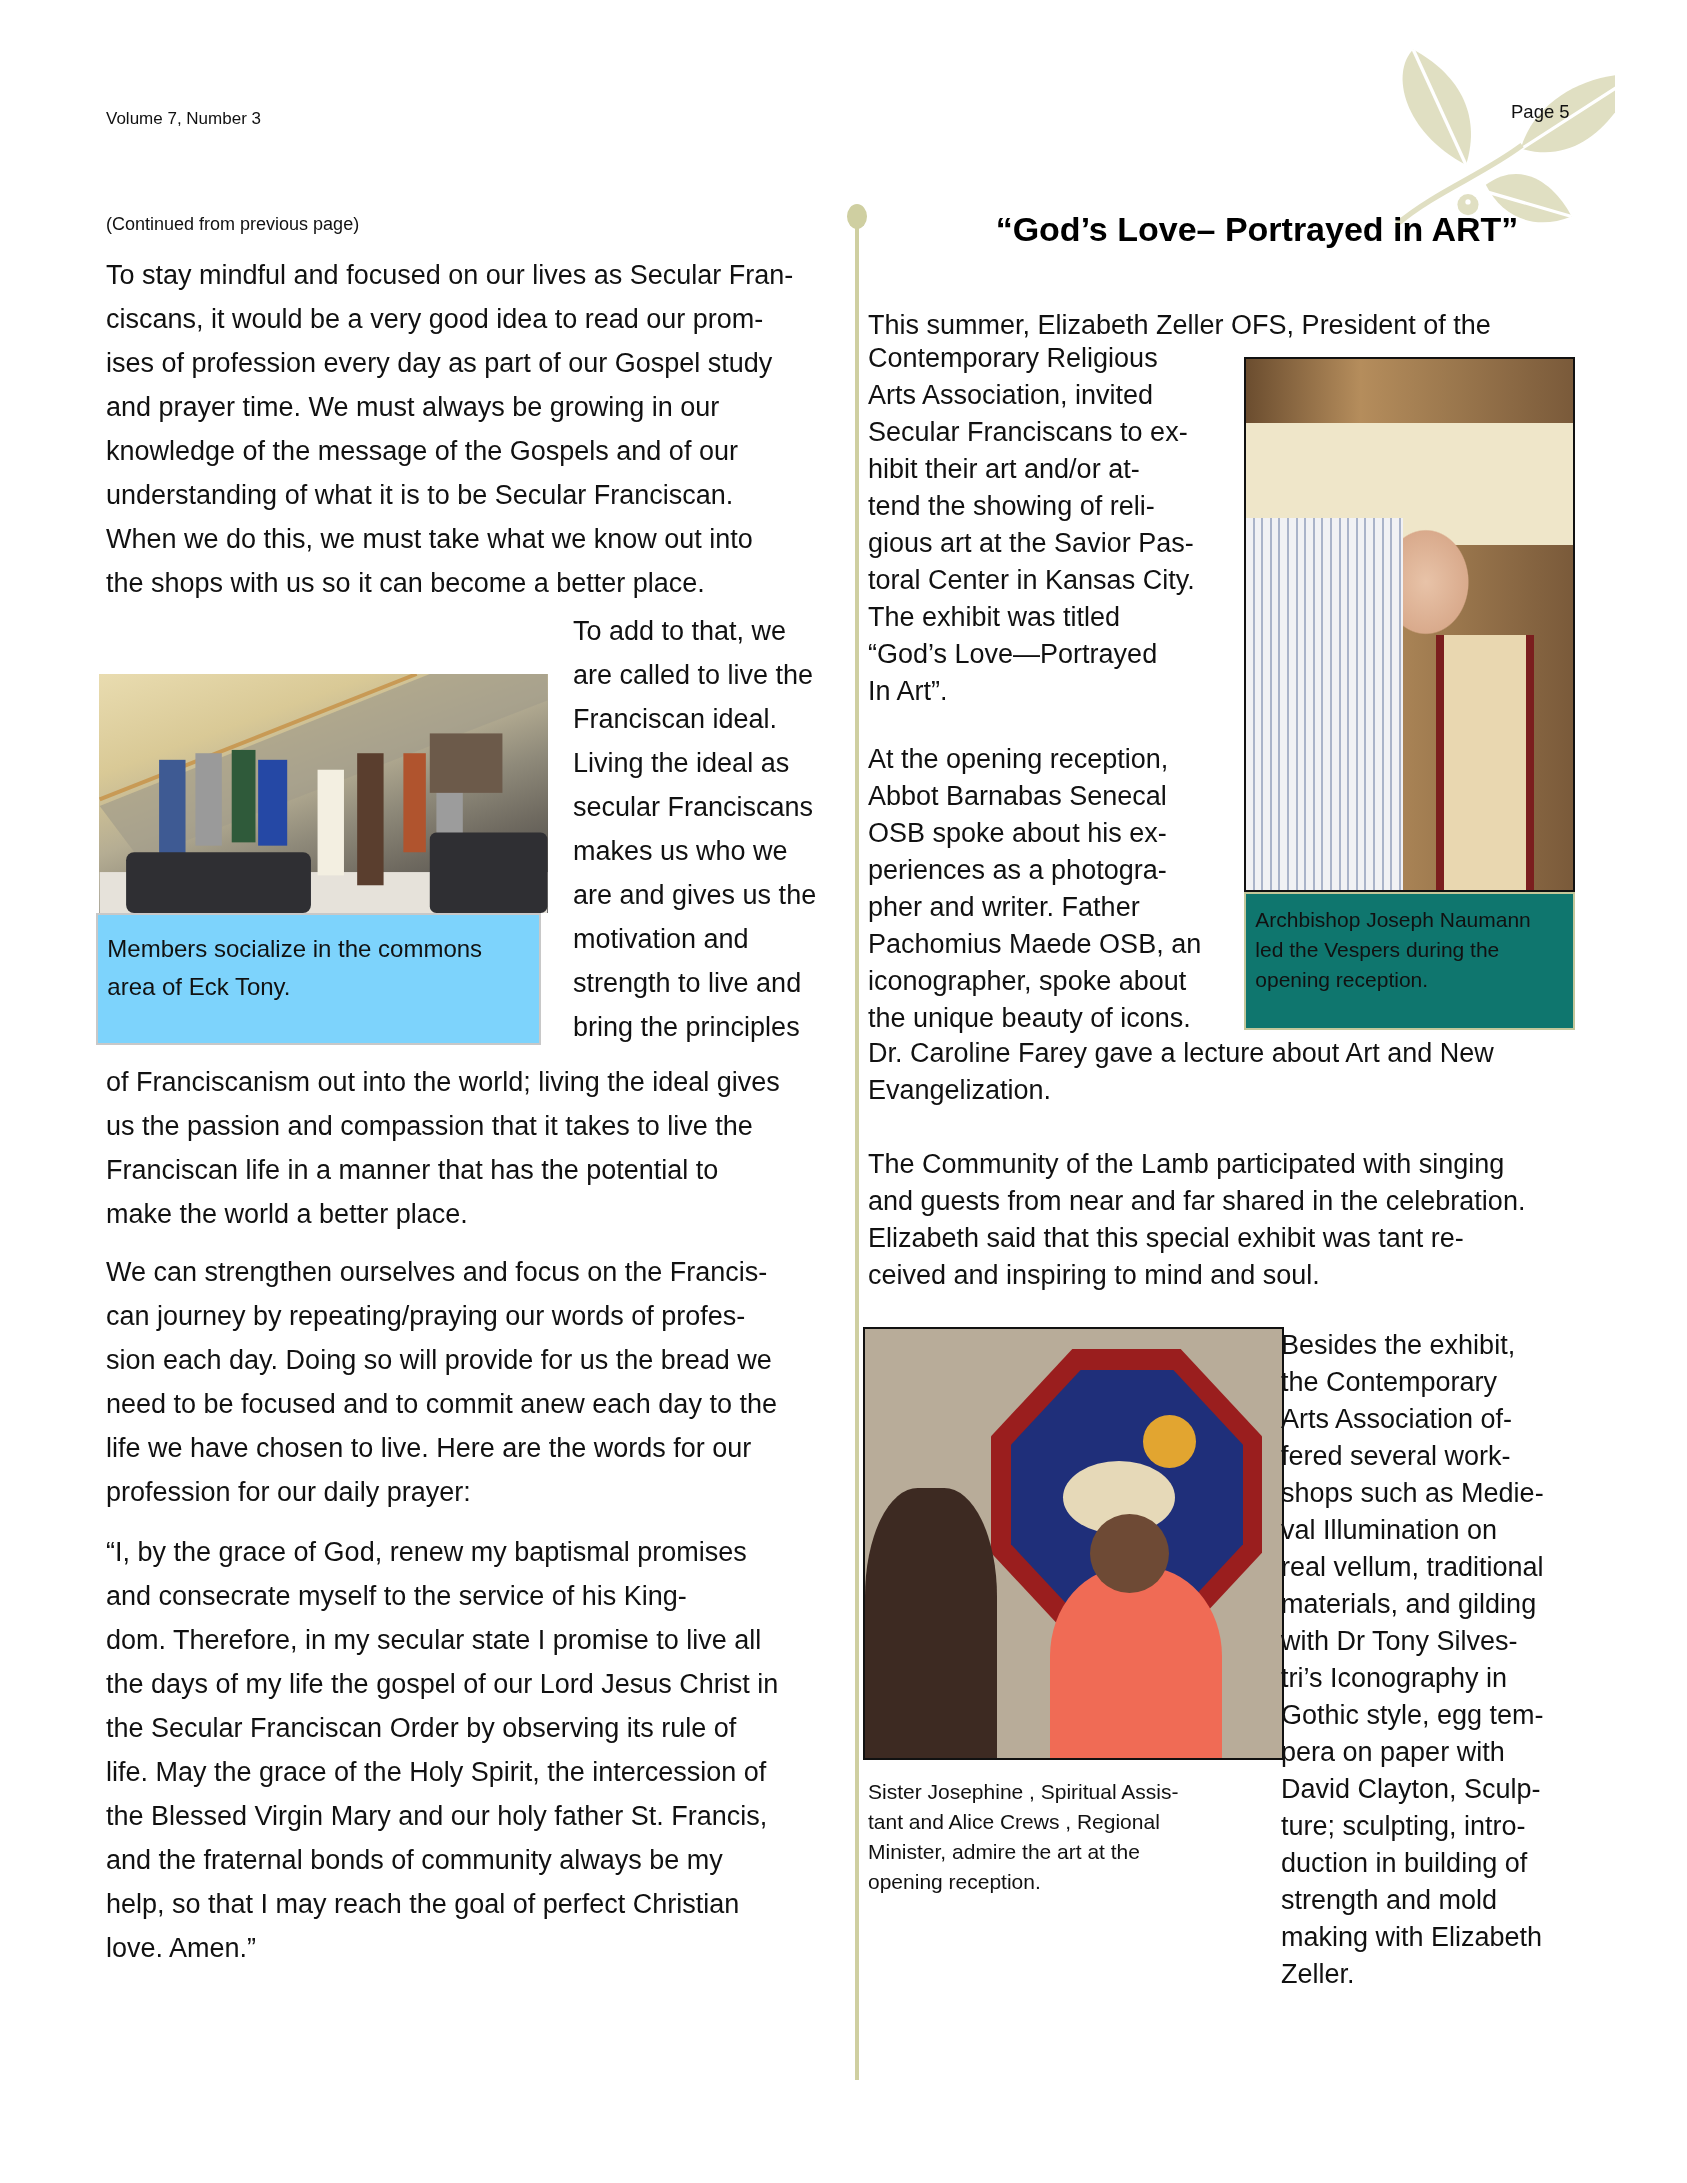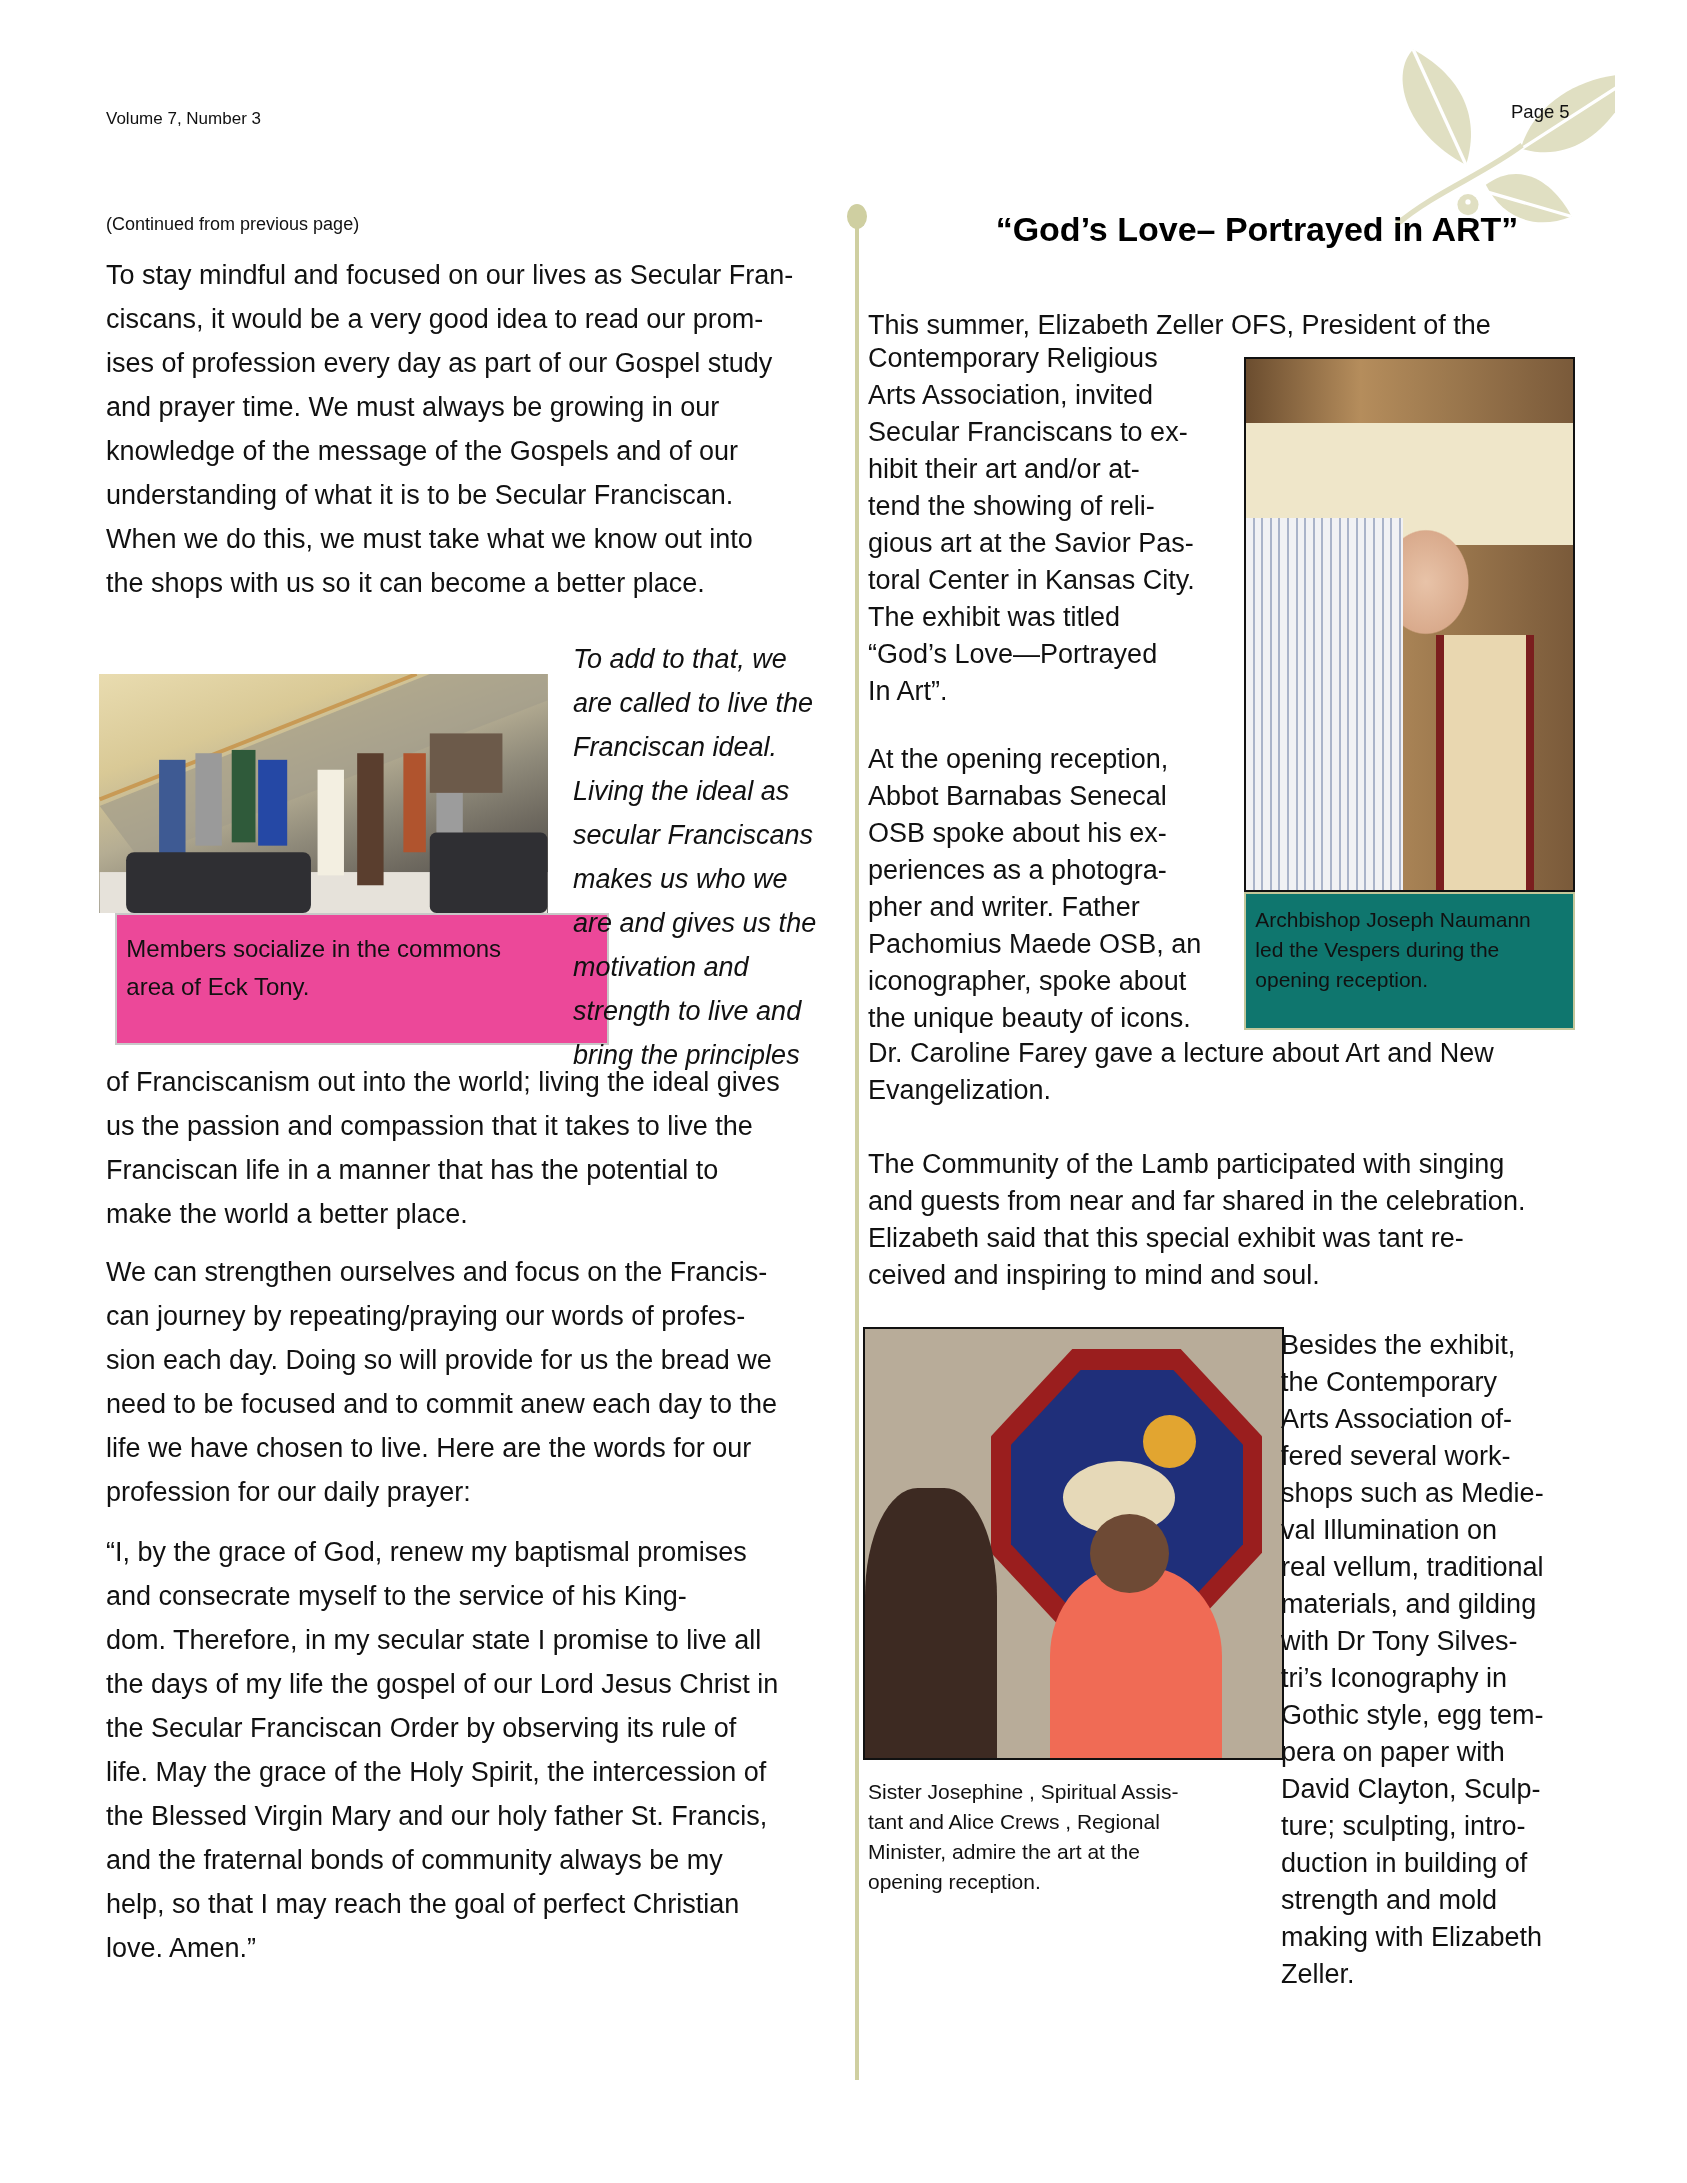--- a/index.html
+++ b/index.html
@@ -6,31 +6,31 @@
   body { width:1687px; height:2183px; position:relative; overflow:hidden;
          font-family:"Liberation Sans", "DejaVu Sans", sans-serif; color:#111; }
   .abs { position:absolute; }
   .header-vol { left:106px; top:109px; font-size:17px; color:#111; }
   .page-num { left:1511px; top:101px; font-size:18.5px; color:#111; z-index:2; }
   .leaf { left:1350px; top:33px; width:265px; height:198px; z-index:0; }
   .continued { left:106px; top:214px; font-size:18px; }
   .body-text { font-size:27px; line-height:44px; }
   .body-text p { margin:0; }
   .col-left-top { left:106px; top:253px; width:728px; z-index:1; }
-  .wrap-right { left:573px; top:637px; width:265px;font-style:italic; }
+  .wrap-right { left:573px; top:609px; width:265px; }
   .col-left-after { left:106px; top:1060px; width:728px; }
   .para2 { left:106px; top:1250px; width:728px; }
   .prayer { left:106px; top:1530px; width:728px; }
   .photo { background:#888; overflow:hidden; }
   .eck-photo { left:99px; top:674px; width:449px; height:239px;
     background:
       linear-gradient(160deg, #e9dcb0 0%, #d9c996 25%, #b5ad93 45%, #8f8a7a 60%, #6f6a60 75%, #3c3c3e 100%); }
-  .eck-caption { left:115px; top:913px; width:494px; height:132px;
+  .eck-caption { left:96px; top:913px; width:445px; height:132px;
     border:2px solid #c8c8c8; border-top:2px solid #c8c8c8; box-sizing:border-box;
-    padding:14.6px 9.3px; font-size:24px; line-height:38px; background:#ec4899; }
+    padding:14.6px 9.3px; font-size:24px; line-height:38px; background:#7dd3fc; }
   .divider-line { left:855px; top:218px; width:4px; height:1862px; background:#cfcfa1; }
   .divider-dot { left:847px; top:204px; width:20px; height:25px; border-radius:50%; background:#cfcfa1; }
   .article-title { left:860px; top:210px; width:794px; text-align:center;
     font-size:34px; font-weight:bold; color:#000; z-index:3; }
   .r-intro { left:868px; top:303px; width:728px; }
   .r-wrap { left:868px; top:340px; width:370px; }
   .r-wrap2 { left:868px; top:741px; width:370px; }
   .r-full1 { left:868px; top:1035px; width:728px; }
   .r-full2 { left:868px; top:1146px; width:741px; }
   .arch-photo { left:1244px; top:357px; width:331px; height:535px; border:2.6px solid #111;

